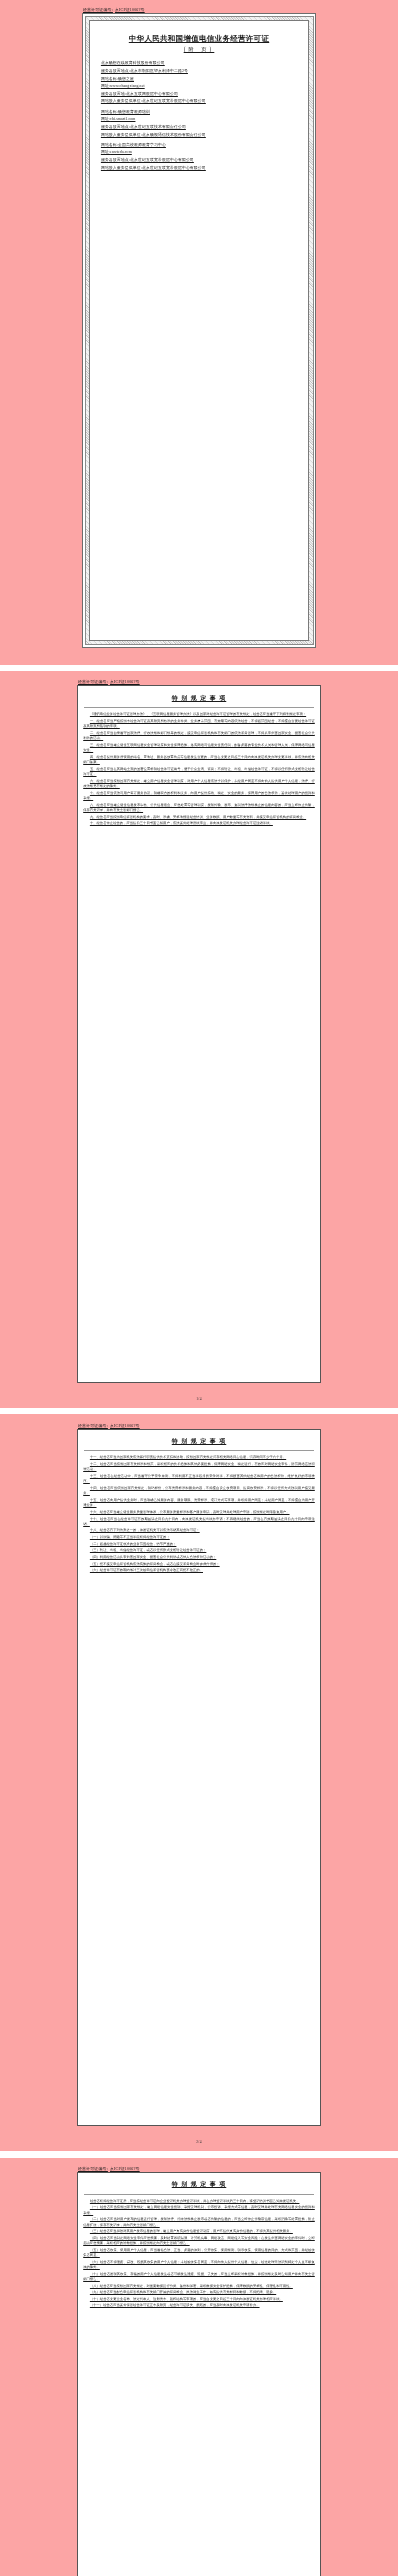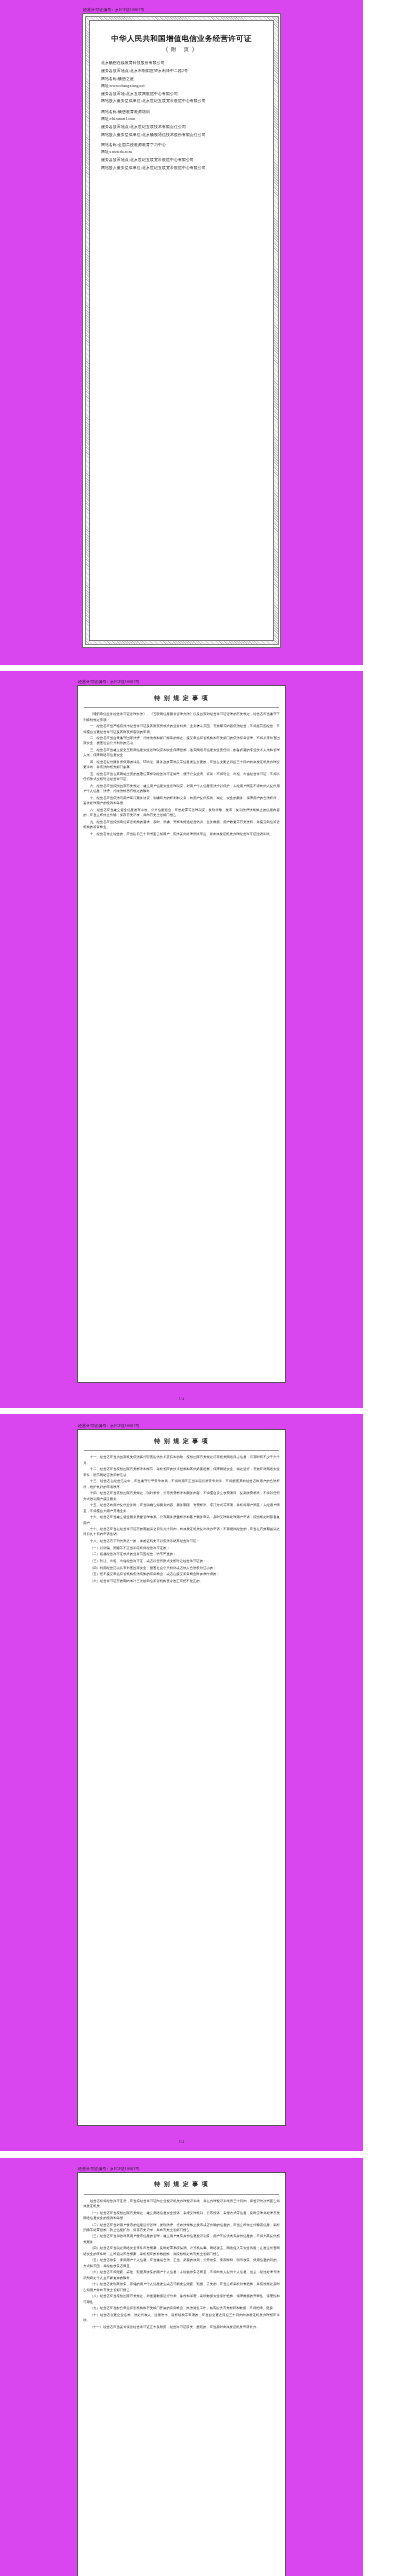--- a/index.html
+++ b/index.html
@@ -14,23 +14,24 @@
   }
   .doc {
     width: 405px;
     margin: 0 auto;
     background: #ffffff;
   }
 
   
   .page {
     position: relative;
-    width: 363px;
-    background: #d946ef;
+    width: 398px;
+    background: #fca5a5;
     box-sizing: border-box;
+    text-decoration: underline;
   }
   .page-cover { height: 665px; padding: 7.2px 82px 0 82px; }
   .page-text  { height: 737px; padding: 8.2px 77px 0 77px; }
 
   .page-gap {
     height: 6.2px;
     background: #ffffff;
   }
 
   

